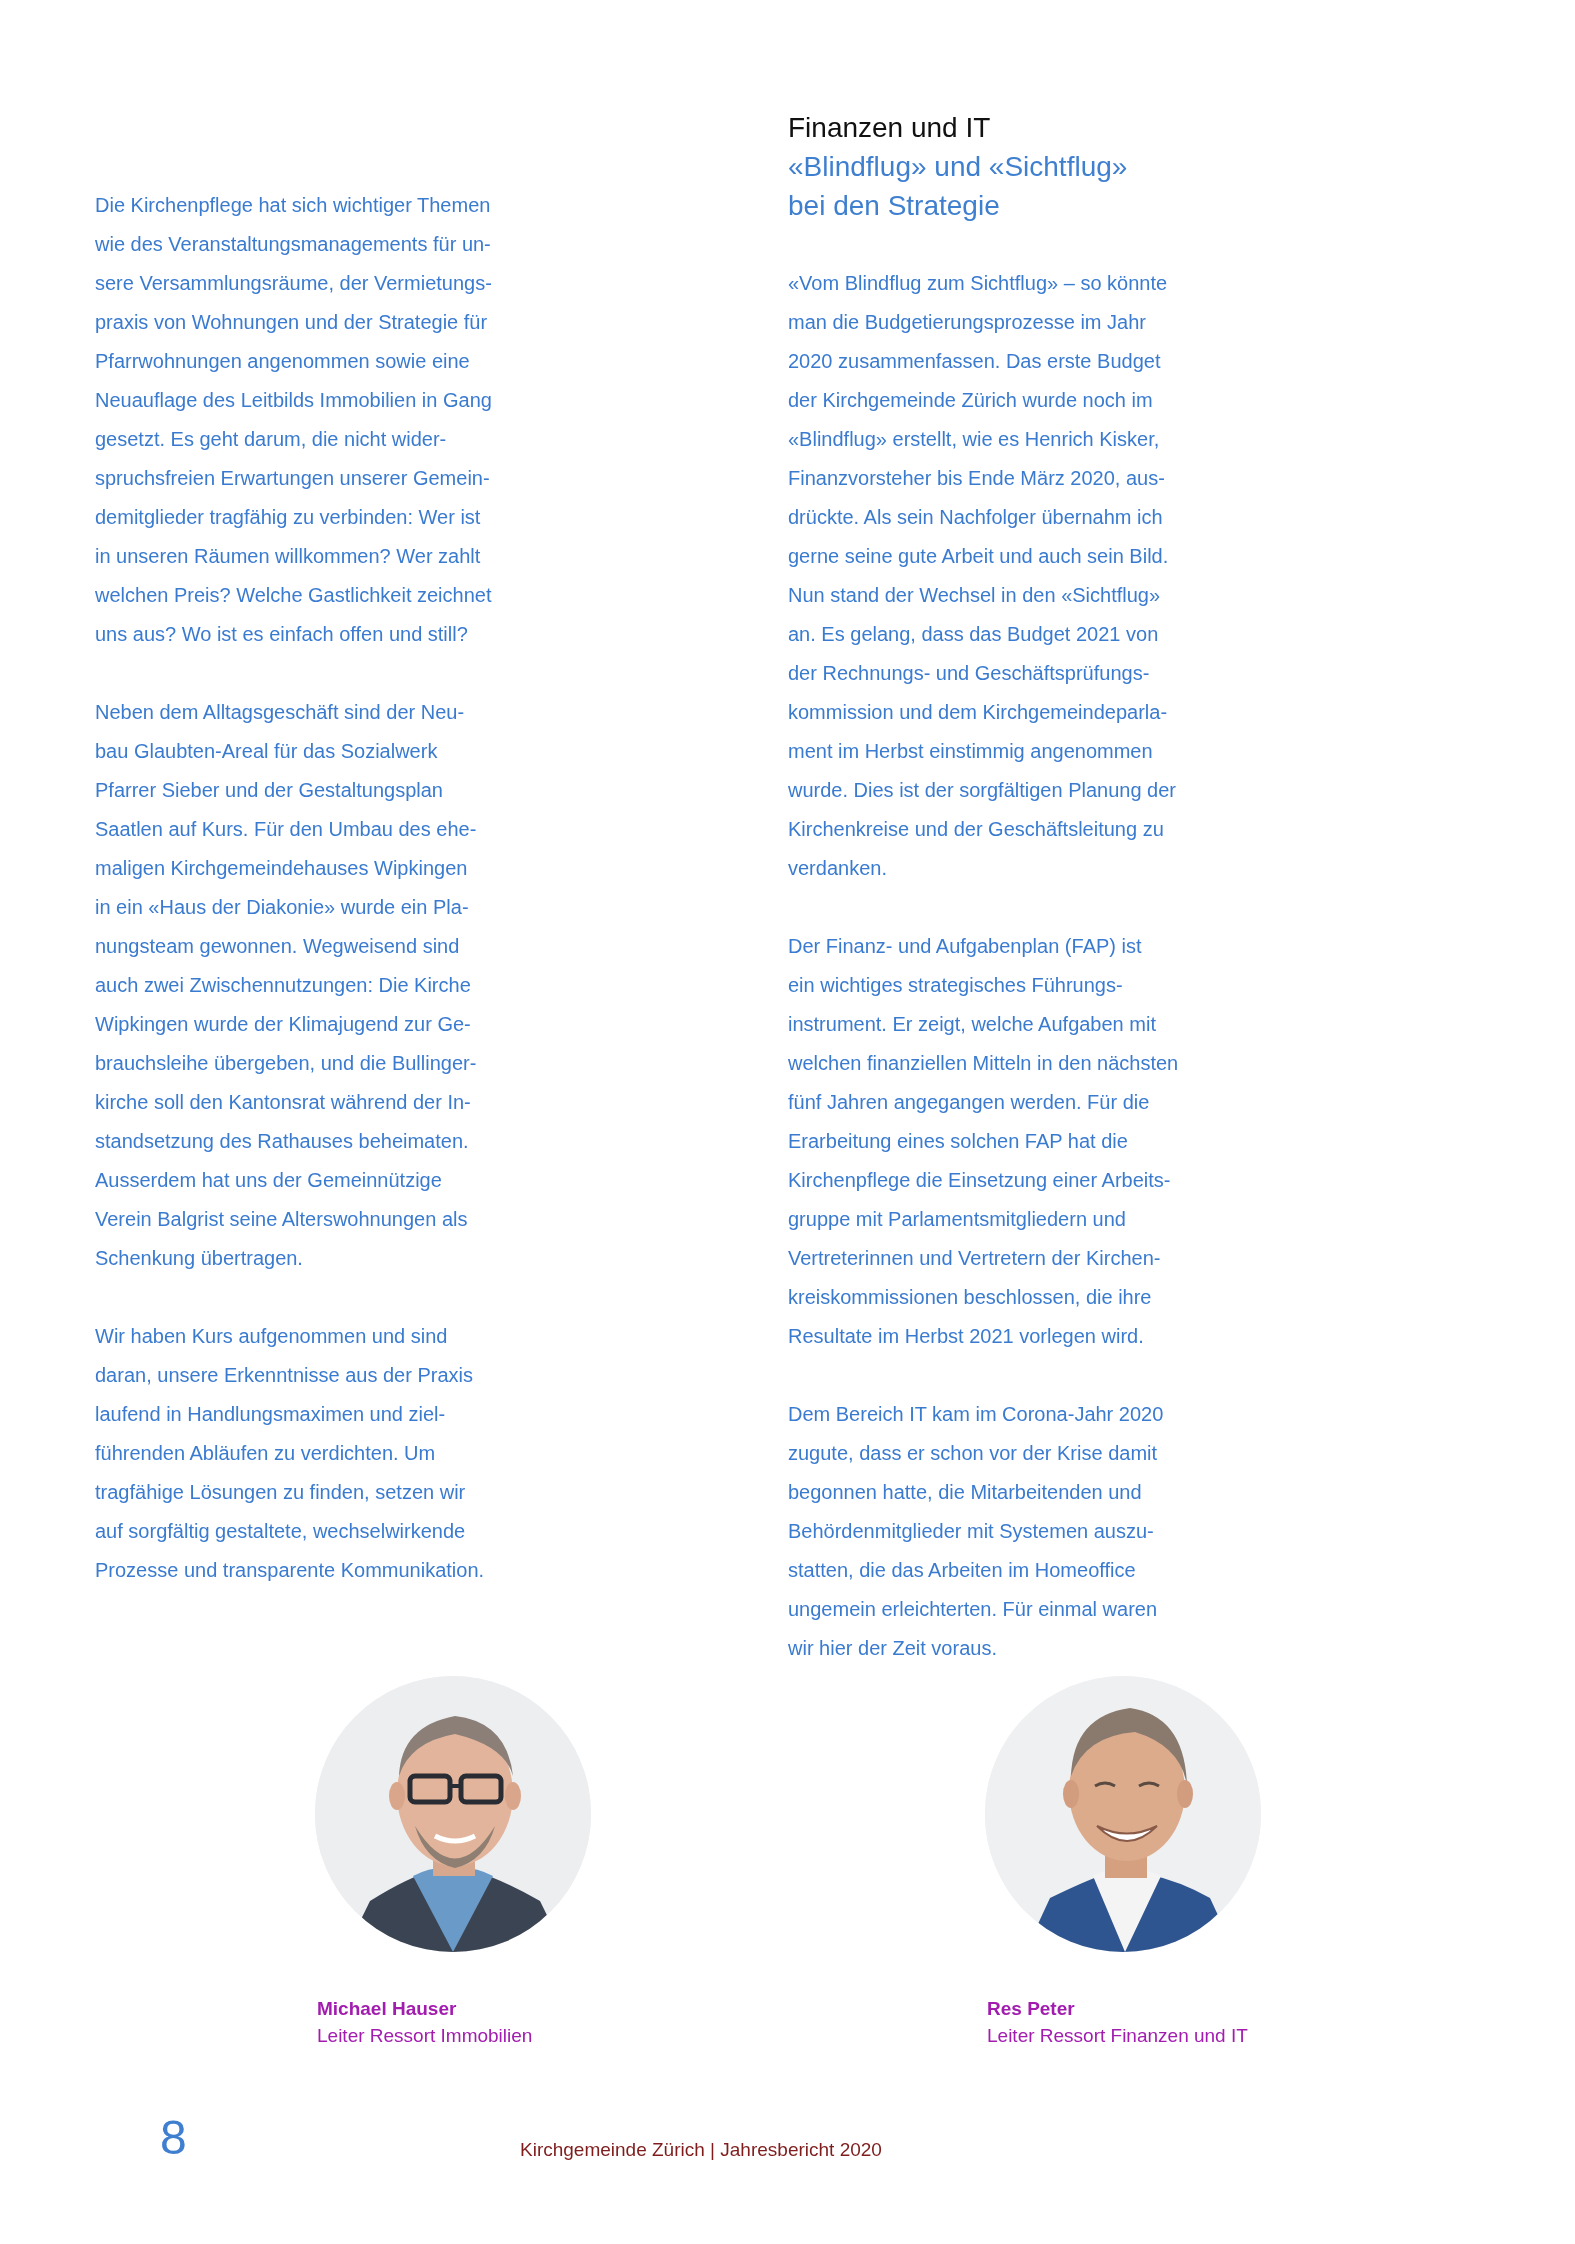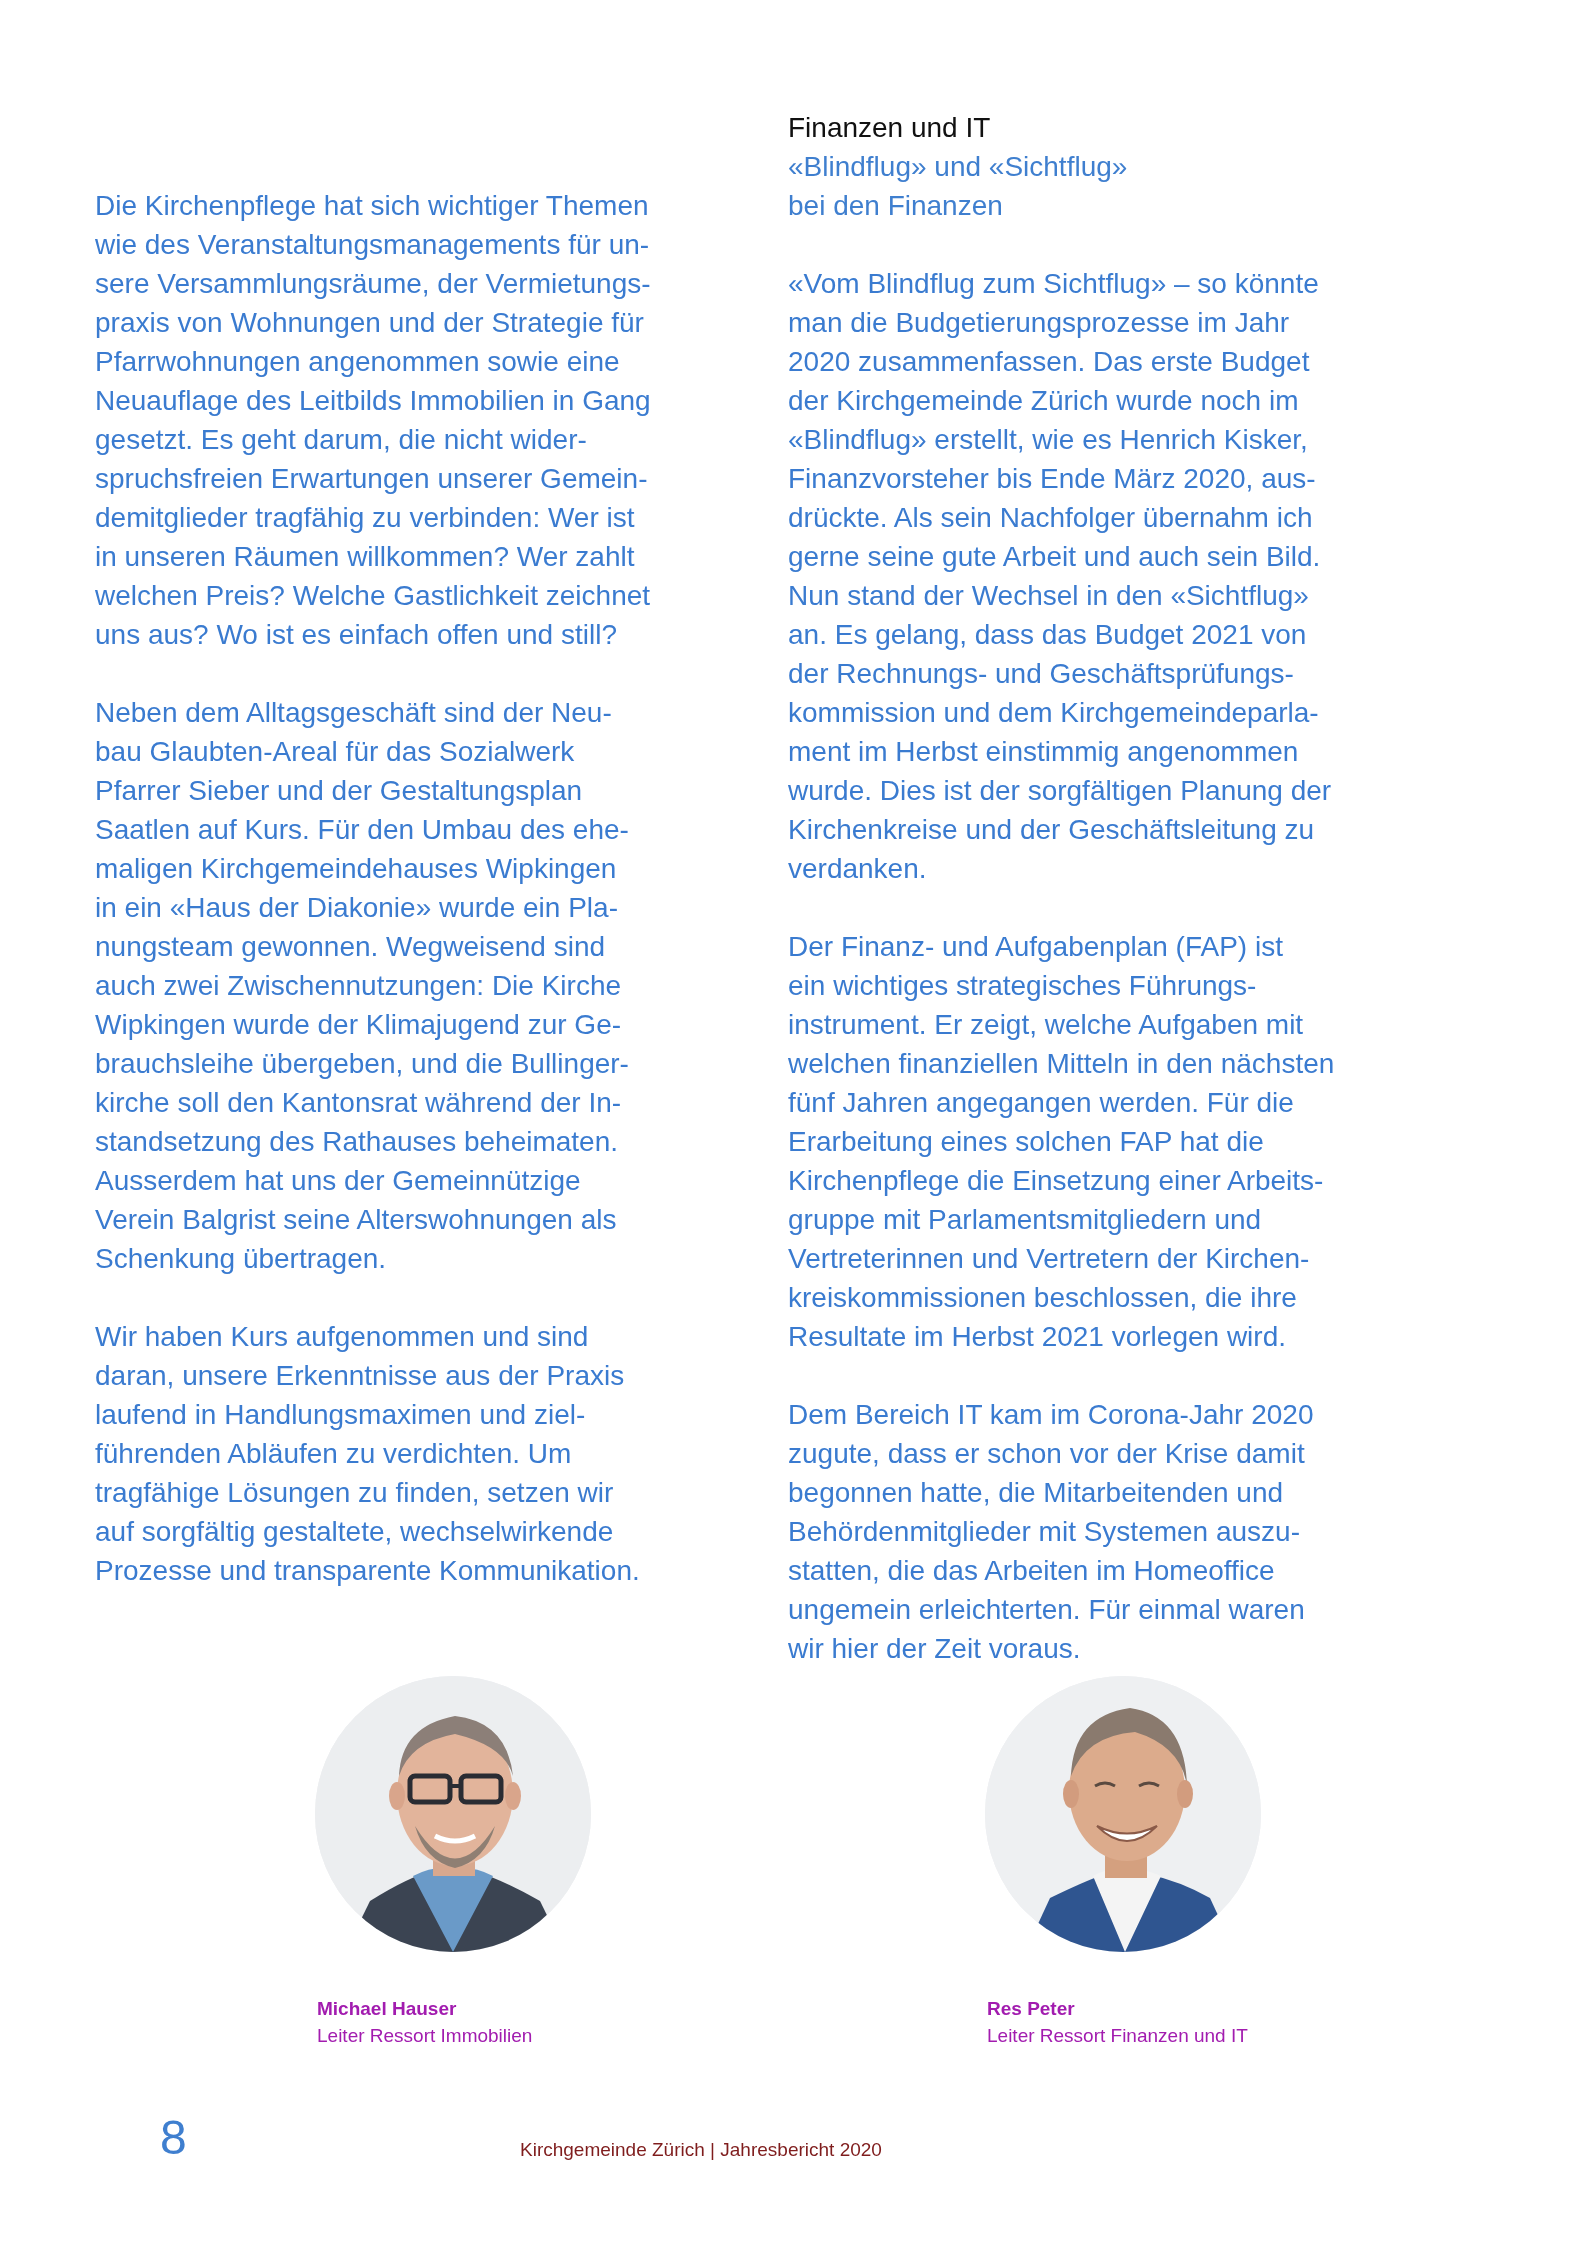--- a/index.html
+++ b/index.html
@@ -5,21 +5,21 @@
   html, body { margin: 0; padding: 0; background: #ffffff; }
   body { width: 1575px; height: 2244px; position: relative; overflow: hidden;
          font-family: "Liberation Sans", sans-serif; }
   .col { position: absolute; top: 108px; width: 640px; }
   .col-left { left: 95px; }
   .col-right { left: 788px; }
   .section-label { color: #111111; font-size: 28px; line-height: 39px; margin: 0; font-weight: normal; }
   .section-title { color: #3f7fcf; font-size: 28px; line-height: 39px; margin: 0; font-weight: normal; white-space: pre-line; }
   .title-gap-left { height: 78px; }
   .title-gap-right { height: 39px; }
-  .para { color: #3a7bd0; font-size: 28px; line-height: 39px; margin: 0 0 39px 0; white-space: pre-line; }
+  .para { color: #3a7bd0; font-size: 20px; line-height: 39px; margin: 0 0 39px 0; white-space: pre-line; }
   .portrait { position: absolute; width: 276px; height: 276px; border-radius: 50%; overflow: hidden; background: #eeeff1; }
   .portrait-left { left: 315px; top: 1676px; }
   .portrait-right { left: 985px; top: 1676px; }
   .portrait svg { width: 100%; height: 100%; display: block; }
   .caption { position: absolute; top: 1995px; color: #a21caf; font-size: 19px; line-height: 27px; }
   .caption-left { left: 317px; }
   .caption-right { left: 987px; }
   .caption .name { font-weight: bold; }
   .page-number { position: absolute; left: 160px; top: 2110px; color: #3f7fcf; font-size: 48px; line-height: 56px; }
   .footer-text { position: absolute; left: 520px; top: 2137px; color: #7f1d1d; font-size: 19px; line-height: 26px; }
@@ -61,21 +61,21 @@
 laufend in Handlungsmaximen und ziel-
 führenden Abläufen zu verdichten. Um
 tragfähige Lösungen zu finden, setzen wir
 auf sorgfältig gestaltete, wechselwirkende
 Prozesse und transparente Kommunikation.</p>
 </div>
 
 <div class="col col-right">
   <h2 class="section-label">Finanzen und IT</h2>
   <h3 class="section-title">«Blindflug» und «Sichtflug»
-bei den Finanzen</h3>
+bei den Strategie</h3>
   <div class="title-gap-right"></div>
   <p class="para">«Vom Blindflug zum Sichtflug» – so könnte
 man die Budgetierungsprozesse im Jahr
 2020 zusammenfassen. Das erste Budget
 der Kirchgemeinde Zürich wurde noch im
 «Blindflug» erstellt, wie es Henrich Kisker,
 Finanzvorsteher bis Ende März 2020, aus-
 drückte. Als sein Nachfolger übernahm ich
 gerne seine gute Arbeit und auch sein Bild.
 Nun stand der Wechsel in den «Sichtflug»

